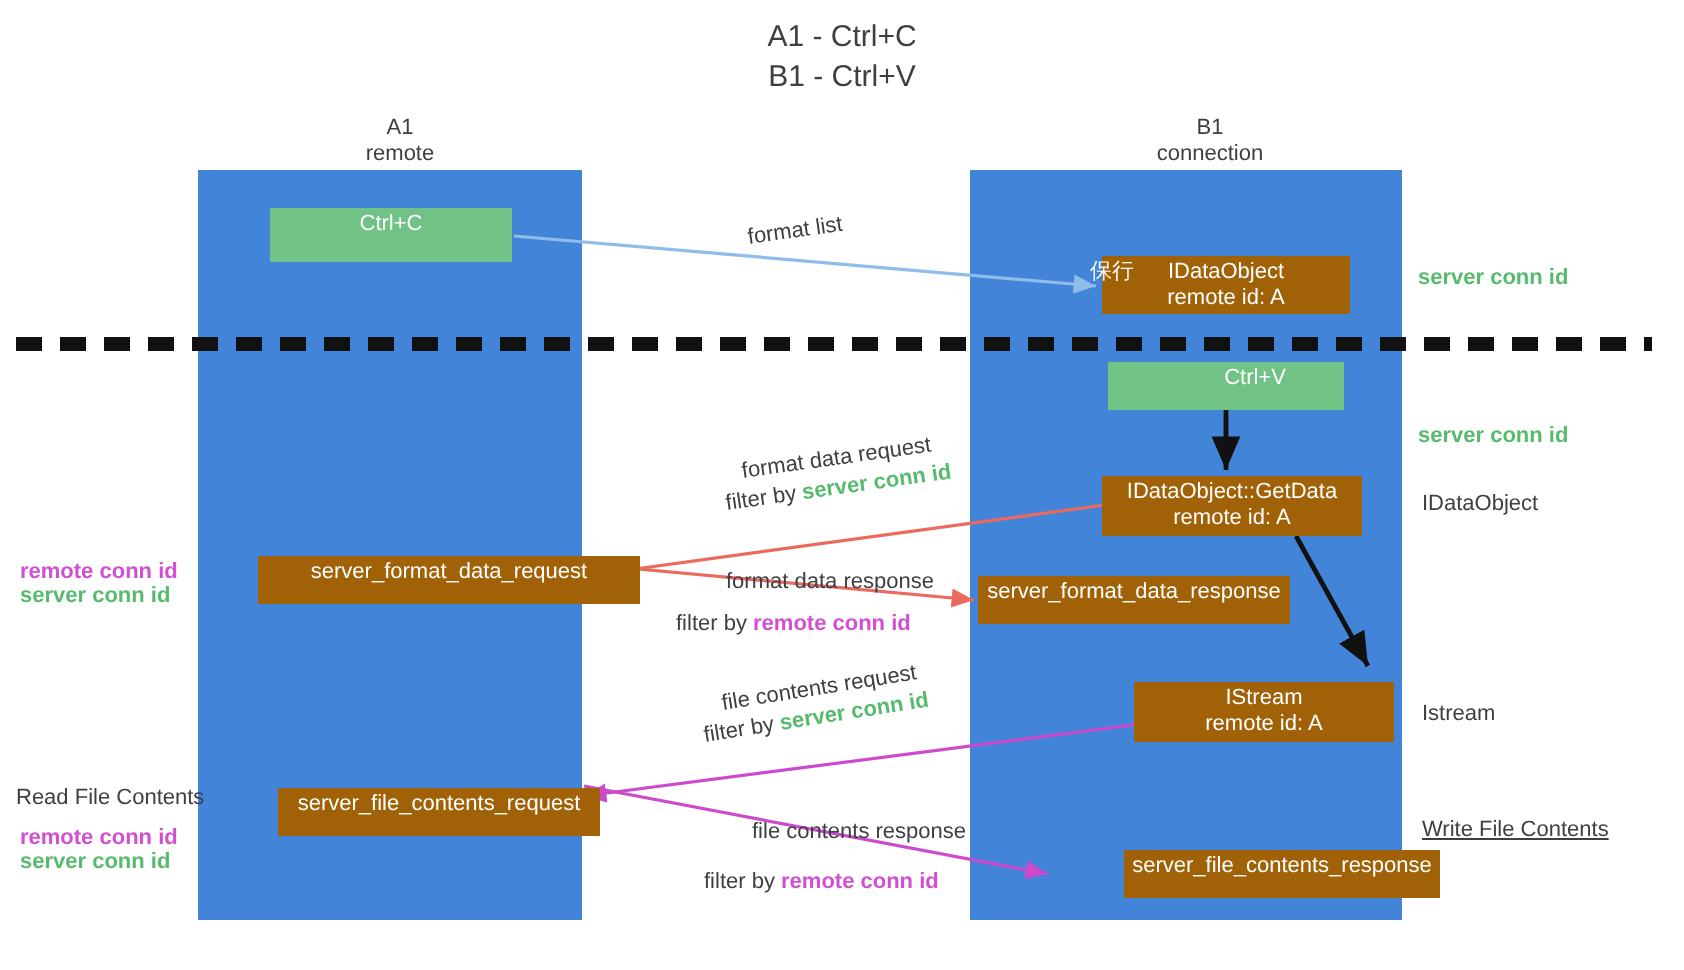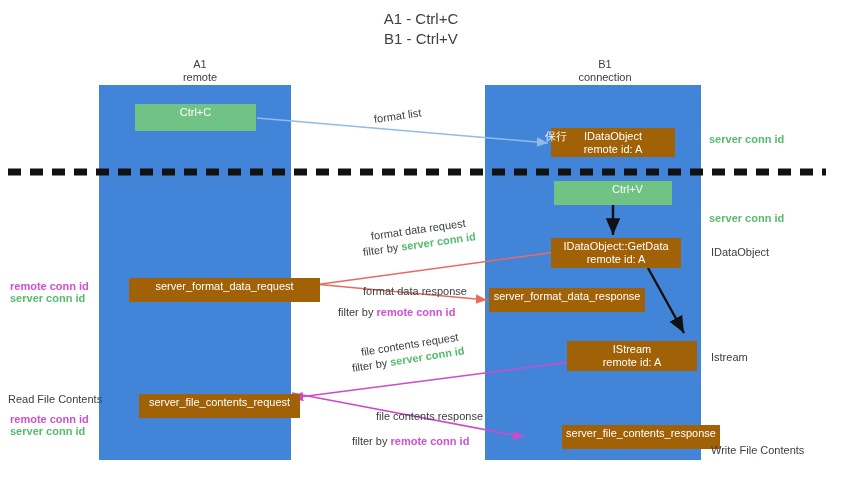--- a/index.html
+++ b/index.html
@@ -177,21 +177,21 @@
 
   <div class="lbl" style="left:376px;top:409px;">file contents response</div>
   <div class="lbl" style="left:352px;top:434px;">
     <span>filter by </span><span class="magenta">remote conn id</span>
   </div>
 
   <div class="lbl green" style="left:709px;top:132px;">server conn id</div>
   <div class="lbl green" style="left:709px;top:211px;">server conn id</div>
   <div class="lbl right" style="left:711px;top:245px;">IDataObject</div>
   <div class="lbl right" style="left:711px;top:350px;">Istream</div>
-  <div class="lbl right" style="left:711px;top:443px;">Write File Contents</div>
+  <div class="lbl right" style="left:711px;top:408px;text-decoration:underline;">Write File Contents</div>
 
   <div class="lbl magenta" style="left:10px;top:279px;">remote conn id</div>
   <div class="lbl green" style="left:10px;top:291px;">server conn id</div>
 
   <div class="lbl" style="left:8px;top:392px;">Read File Contents</div>
   <div class="lbl magenta" style="left:10px;top:412px;">remote conn id</div>
   <div class="lbl green" style="left:10px;top:424px;">server conn id</div>
 
 </div>
 

